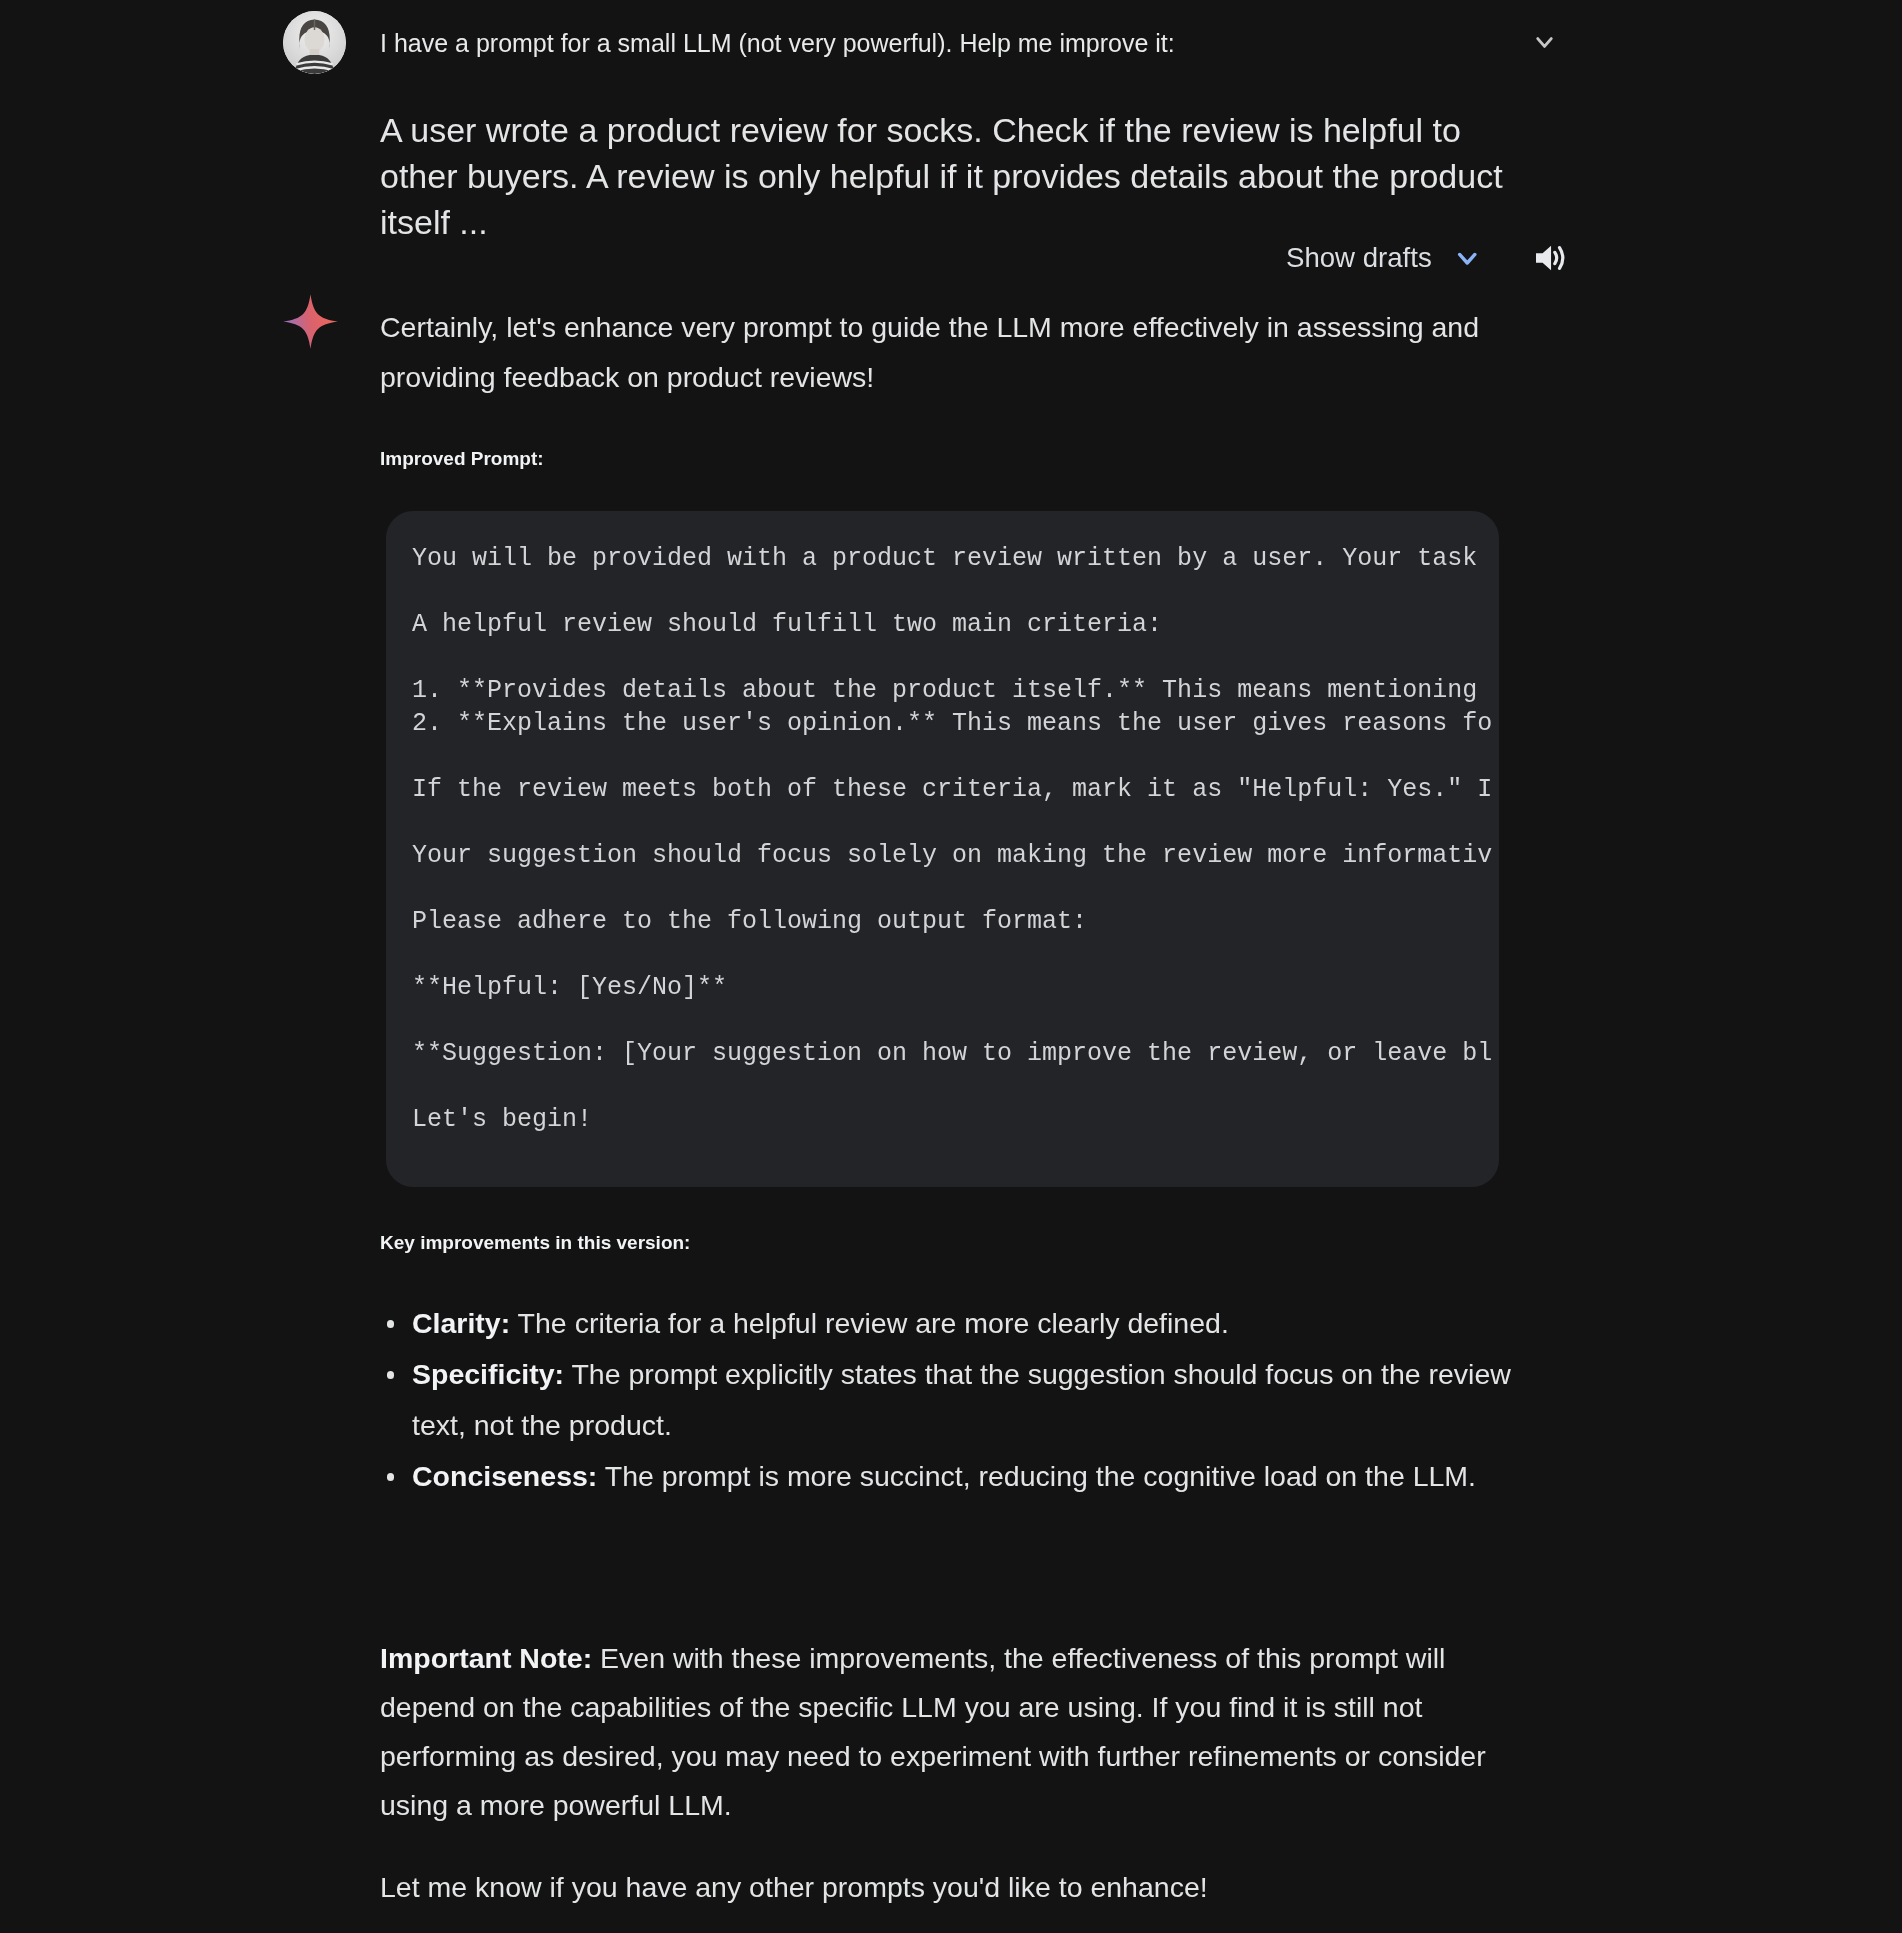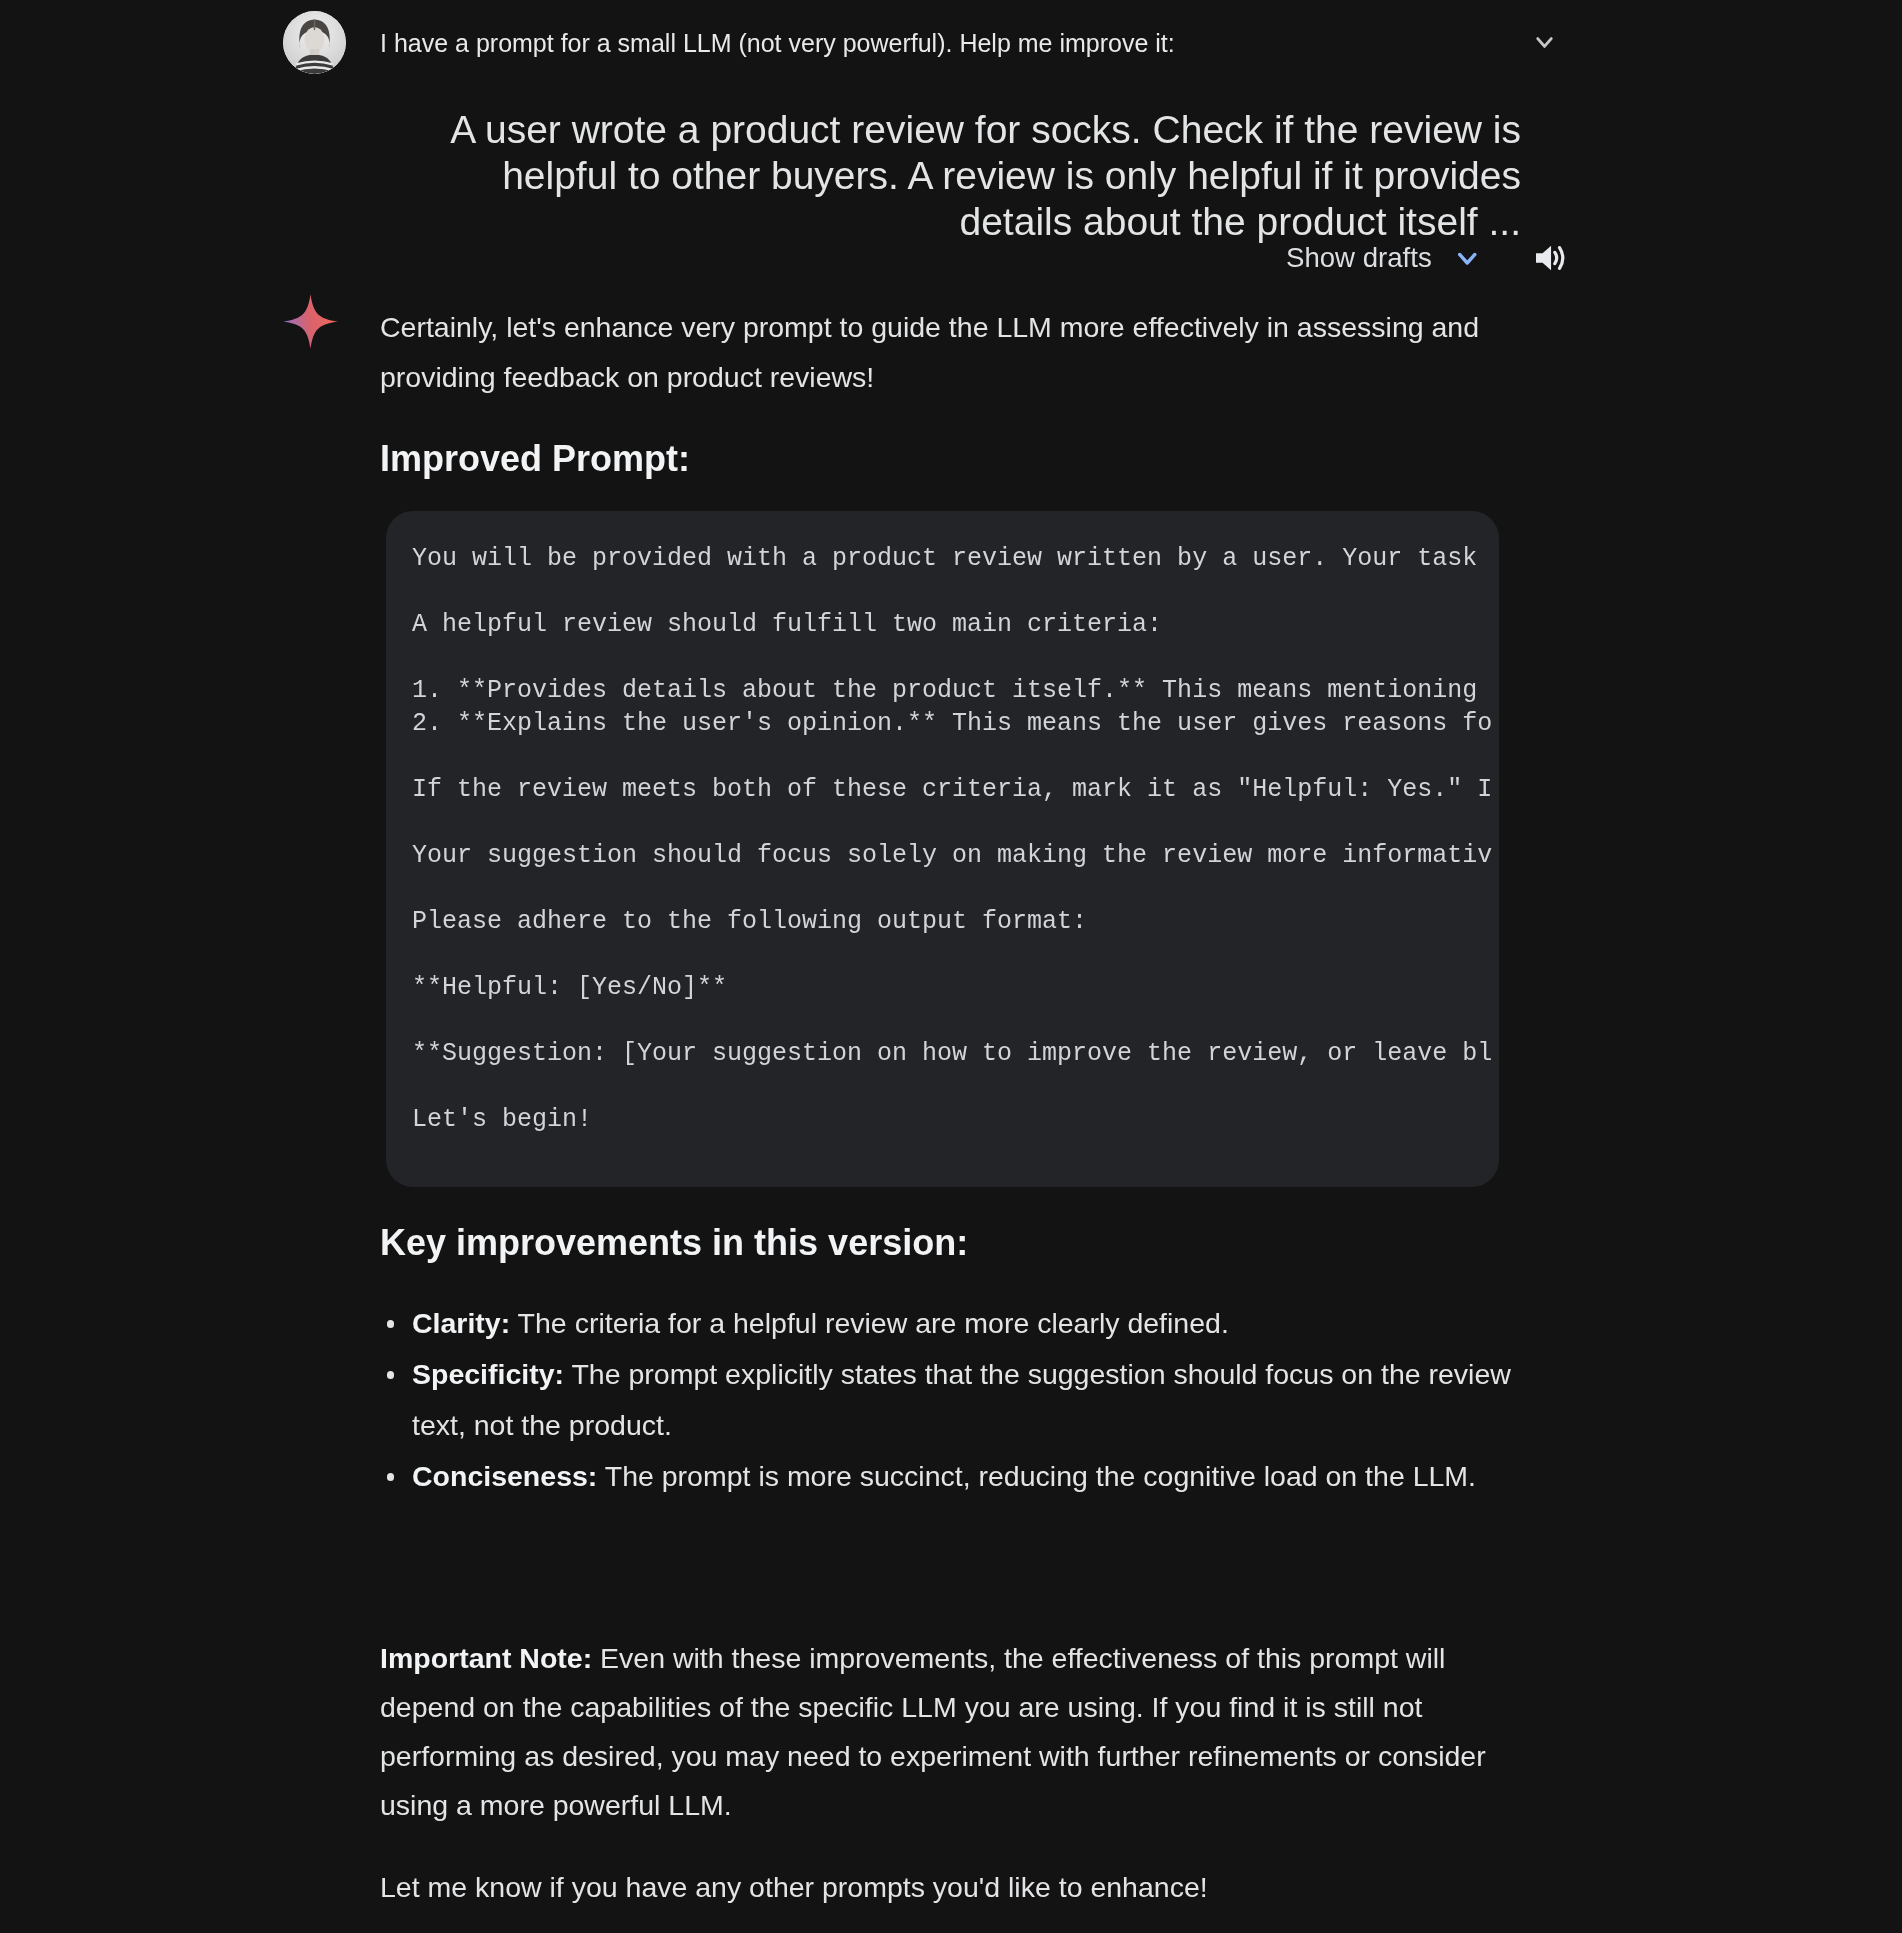--- a/index.html
+++ b/index.html
@@ -22,21 +22,21 @@
     left:380px;top:21px;width:1151px;
     font-size:25px;line-height:44px;color:#e8e9ea;
   }
   .collapse-btn{
     left:1527px;top:25px;width:34px;height:34px;
     display:flex;align-items:center;justify-content:center;
     background:none;border:none;cursor:pointer;padding:0;
   }
   .user-para{
     left:380px;top:107px;width:1141px;
-    font-size:39px;line-height:46px;color:#e3e4e5;text-align:right;
+    font-size:34px;line-height:46px;color:#e3e4e5;
   }
 
   
   .drafts-row{
     left:1286px;top:226px;height:48px;
     display:flex;align-items:flex-end;gap:19px;
   }
   .drafts-btn{
     display:flex;align-items:center;gap:21px;
     background:none;border:none;cursor:pointer;padding:0;
@@ -48,21 +48,21 @@
     display:flex;align-items:center;
   }
 
   
   .sparkle{left:282px;top:293px;width:57px;height:57px;}
   .intro{
     left:380px;top:302px;width:1146px;
     font-size:28.5px;line-height:50px;color:#e3e4e5;
   }
   .h-bold{
-    font-size:36px;line-height:50px;font-weight:bold;color:#f1f3f4;
+    font-size:19px;line-height:50px;font-weight:bold;color:#f1f3f4;
   }
   .improved-heading{left:380px;top:434px;}
   .code-block{
     left:386px;top:511px;width:1113px;height:676px;
     background:#222427;border-radius:27px;
     overflow:hidden;box-sizing:border-box;
   }
   .code-block pre{
     margin:0;padding:31px 7.6px 0 26px;
     font-family:"Liberation Mono","DejaVu Sans Mono",monospace;

